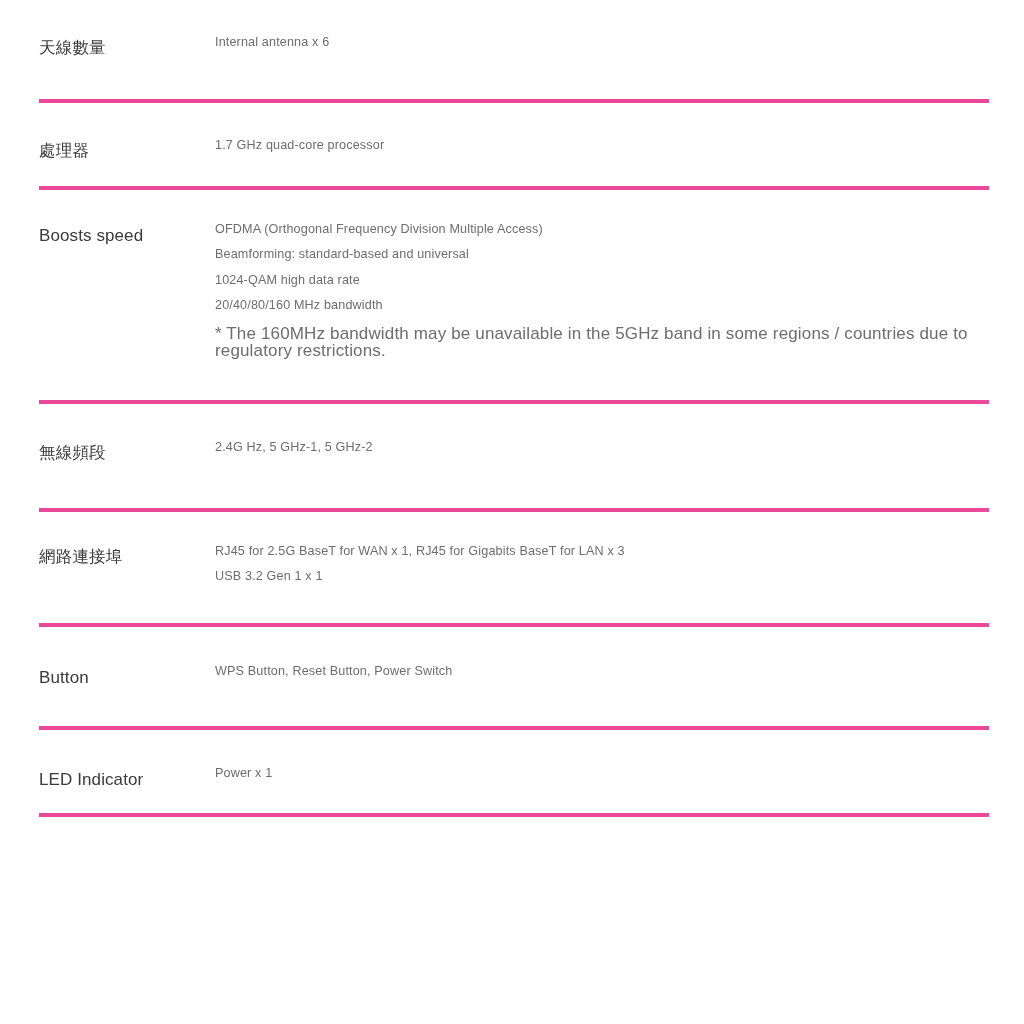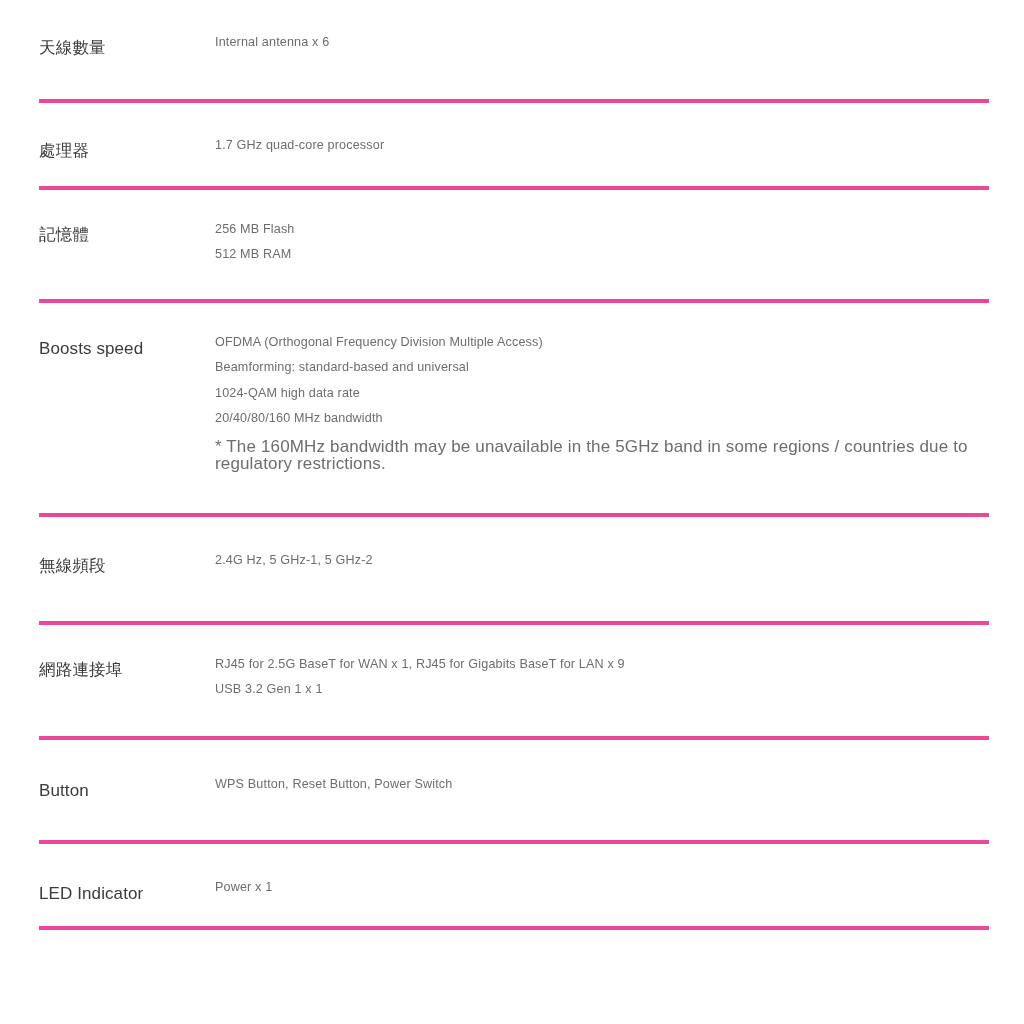--- a/index.html
+++ b/index.html
@@ -95,27 +95,20 @@
       </tr>
 
 
       <tr class="spec-row r2">
         <td class="spec-label cjk">處理器</td>
         <td class="spec-value">
           <span class="line">1.7 GHz quad-core processor</span>
         </td>
       </tr>
 
-      <tr class="spec-row r3">
-        <td class="spec-label cjk">記憶體</td>
-        <td class="spec-value">
-          <span class="line">256 MB Flash</span>
-          <span class="line">512 MB RAM</span>
-        </td>
-      </tr>
 
       <tr class="spec-row r4">
         <td class="spec-label spec-label-latin">Boosts speed</td>
         <td class="spec-value">
           <span class="line">OFDMA (Orthogonal Frequency Division Multiple Access)</span>
           <span class="line">Beamforming: standard-based and universal</span>
           <span class="line">1024-QAM high data rate</span>
           <span class="line">20/40/80/160 MHz bandwidth</span>
           <span class="line note">* The 160MHz bandwidth may be unavailable in the 5GHz band in some regions / countries due to regulatory restrictions.</span>
         </td>
@@ -124,21 +117,21 @@
       <tr class="spec-row r5">
         <td class="spec-label cjk">無線頻段</td>
         <td class="spec-value">
           <span class="line">2.4G Hz, 5 GHz-1, 5 GHz-2</span>
         </td>
       </tr>
 
       <tr class="spec-row r6">
         <td class="spec-label cjk">網路連接埠</td>
         <td class="spec-value">
-          <span class="line">RJ45 for 2.5G BaseT for WAN x 1, RJ45 for Gigabits BaseT for LAN x 9</span>
+          <span class="line">RJ45 for 2.5G BaseT for WAN x 1, RJ45 for Gigabits BaseT for LAN x 3</span>
           <span class="line">USB 3.2 Gen 1 x 1</span>
         </td>
       </tr>
 
       <tr class="spec-row r7">
         <td class="spec-label spec-label-latin">Button</td>
         <td class="spec-value">
           <span class="line">WPS Button, Reset Button, Power Switch</span>
         </td>
       </tr>

